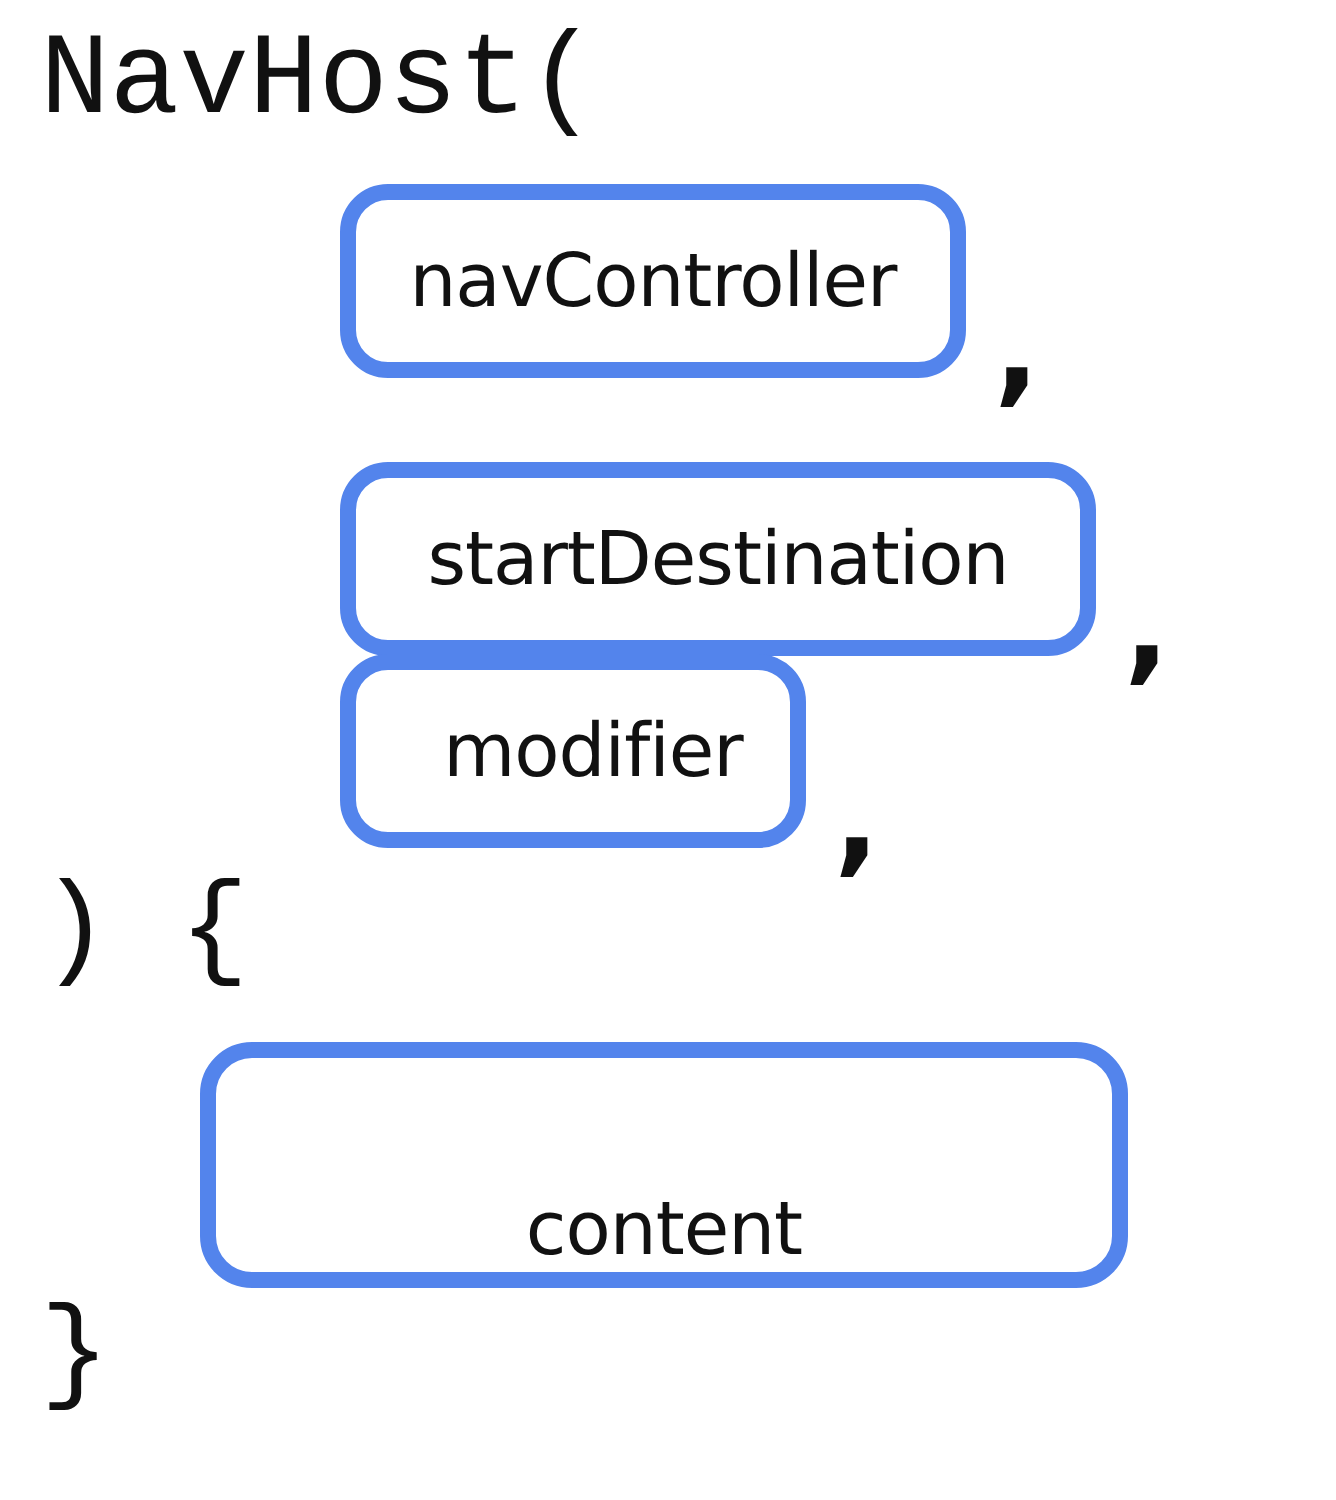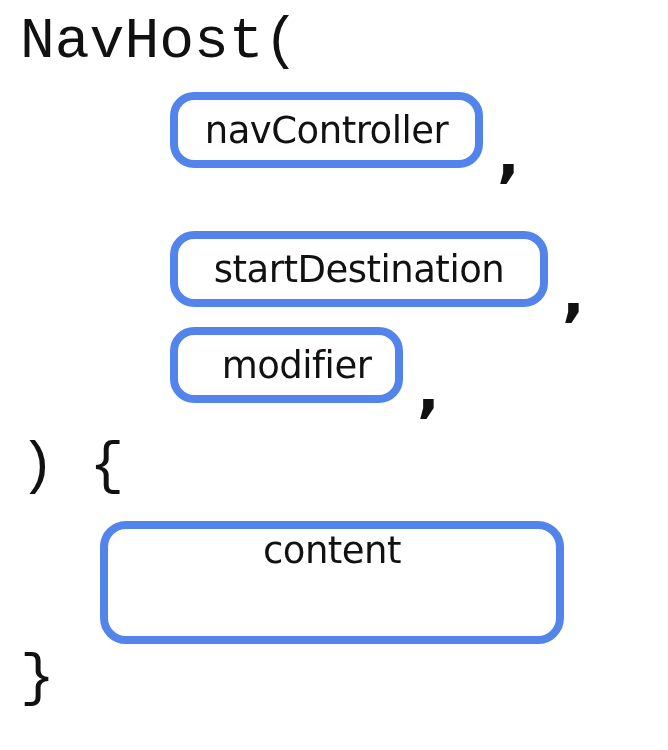--- a/index.html
+++ b/index.html
@@ -35,21 +35,21 @@
     position: absolute;
     left: 170px;
     display: flex;
     align-items: flex-end;
   }
   .row-1 { top: 92px;  }
   .row-2 { top: 207px; }
   .row-3 { top: 327px; }
 
   .param-box {
-    height: 76px;
+    height: 97px;
     border: 8px solid var(--accent);
     border-radius: 24px;
     background: var(--box-bg);
     display: flex;
     align-items: center;
     justify-content: center;
   }
   .box-1 { width: 313px; }
   .box-2 { width: 378px; margin-top: 24px; }
   .box-3 { width: 233px; padding-left: 20px; }
@@ -80,21 +80,21 @@
   .content-box {
     position: absolute;
     left: 100px;
     top: 521px;
     width: 464px;
     height: 123px;
     border: 8px solid var(--accent);
     border-radius: 26px;
     background: var(--box-bg);
     display: flex;
-    align-items: flex-start;
+    align-items: flex-end;
     justify-content: center;
   }
 </style>
 </head>
 <body>
 
 <div class="canvas">
 
   <div class="code-line line-open">NavHost(</div>
 

